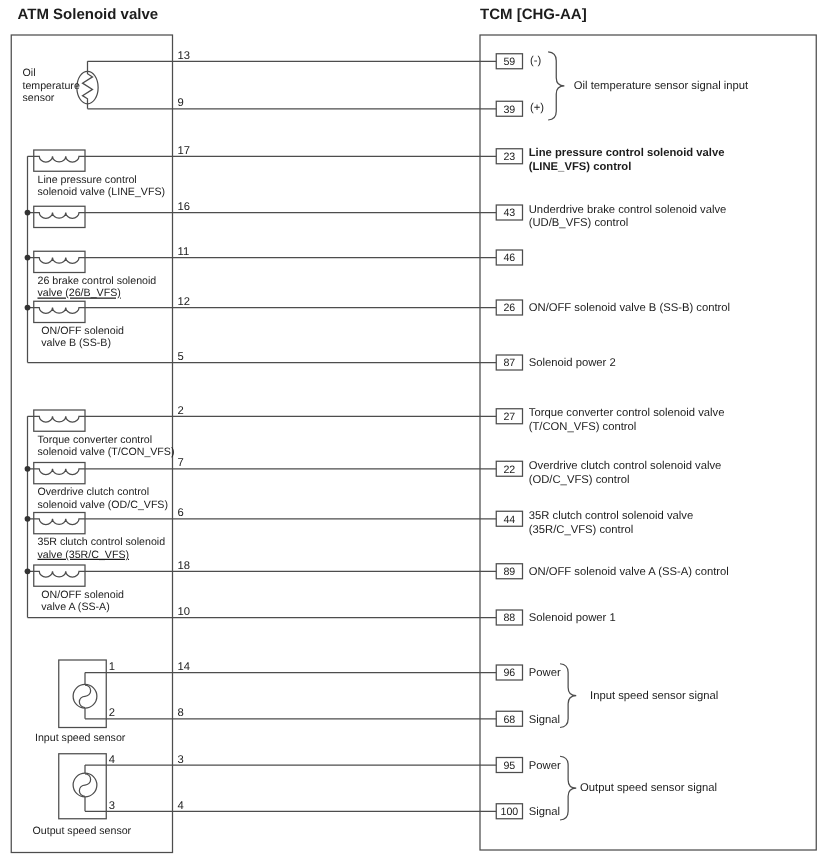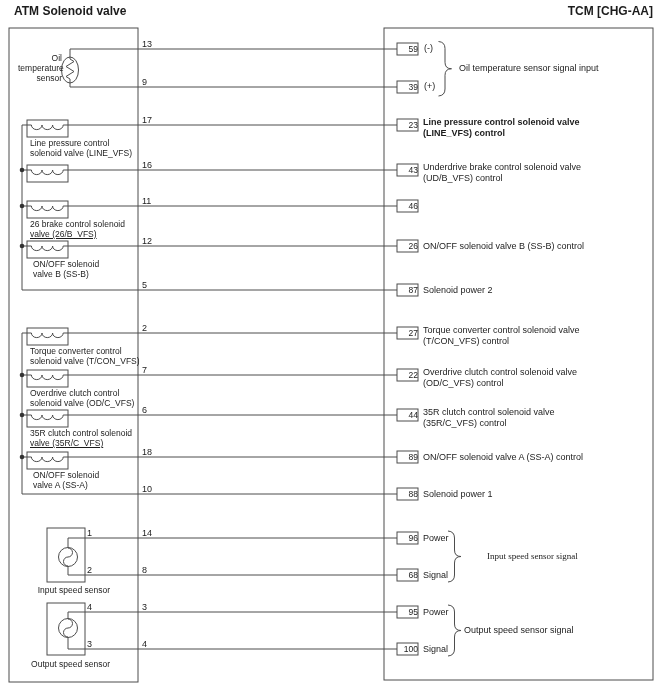--- a/index.html
+++ b/index.html
@@ -2,22 +2,22 @@
 <html><head>
 <meta charset="utf-8">
 <style>
   html,body{margin:0;padding:0;background:#fff;}
   #stage{position:relative;width:659px;height:693px;background:#ffffff;overflow:hidden;
          font-family:"Liberation Sans", sans-serif;color:#1c1c1c;}
   #wires{position:absolute;left:0;top:0;width:659px;height:693px;}
   .txt{position:absolute;font-size:9px;line-height:11px;white-space:nowrap;color:#1c1c1c;}
   .small{font-size:8.5px;line-height:10px;}
   .title{font-size:12px;line-height:14px;font-weight:bold;}
-  .center{text-align:right;}
-  .pin{position:absolute;width:21px;text-align:right;font-size:8.5px;line-height:11px;}
+  .center{text-align:left;}
+  .pin{position:absolute;width:21px;text-align:center;font-size:8.5px;line-height:11px;}
   .u{text-decoration:underline;}
   .lbl2 span{display:block;}
 </style>
 </head>
 <body>
 
 <div id="stage">
 
   <svg id="wires" viewBox="0 0 659 693">
     <g stroke="#4d4d4d" stroke-width="1" fill="none">
@@ -215,16 +215,16 @@
       <span>(35R/C_VFS) control</span>
     </div>
   <div class="txt" style="left:423px;top:452px;">ON/OFF solenoid valve A (SS-A) control</div>
   <div class="txt" style="left:423px;top:489px;">Solenoid power 1</div>
   <div class="txt" style="left:423px;top:533px;">Power</div>
   <div class="txt" style="left:423px;top:570px;">Signal</div>
   <div class="txt" style="left:423px;top:607px;">Power</div>
   <div class="txt" style="left:423px;top:644px;">Signal</div>
 
   <div class="txt" style="left:459px;top:63px;">Oil temperature sensor signal input</div>
-  <div class="txt" style="left:487px;top:551px;font-family:Liberation Serif, serif;">Input speed sensor signal</div>
+  <div class="txt" style="left:472px;top:551px;">Input speed sensor signal</div>
   <div class="txt" style="left:464px;top:625px;">Output speed sensor signal</div>
 
 </div>
 
 </body></html>

